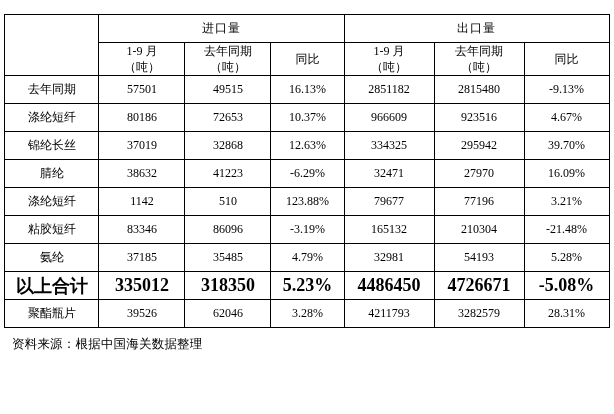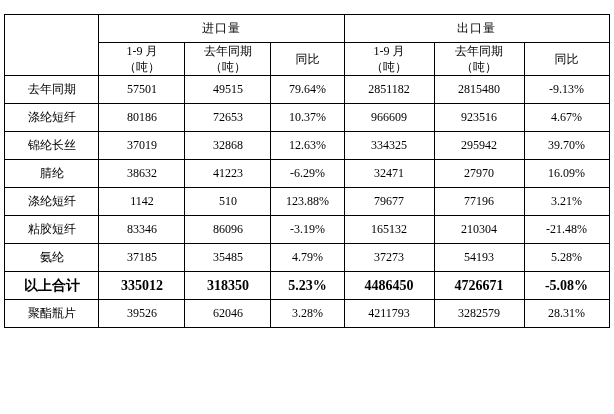--- a/index.html
+++ b/index.html
@@ -67,21 +67,21 @@
   .rowlabel {
     text-align: center;
     font-size: 13px;
     padding-left: 2px;
   }
   .cellnum {
     font-size: 12.5px;
   }
   tr.total td {
     font-weight: bold;
-    font-size: 14px;
+    font-size: 18px;
   }
   .source {
     margin: 6px 0 0 8px;
     font-size: 12.5px;
     font-family: "Liberation Serif", serif;
     letter-spacing: 0.2px;
   }
 </style>
 </head>
 <body>
@@ -128,21 +128,21 @@
           <span class="l1">同比</span>
           <span class="l2"></span>
         </th>
       </tr>
     </thead>
     <tbody>
         <tr>
           <td class="rowlabel">去年同期</td>
           <td class="cellnum">57501</td>
           <td class="cellnum">49515</td>
-          <td class="cellnum">79.64%</td>
+          <td class="cellnum">16.13%</td>
           <td class="cellnum">2851182</td>
           <td class="cellnum">2815480</td>
           <td class="cellnum">-9.13%</td>
         </tr>
         <tr>
           <td class="rowlabel">涤纶短纤</td>
           <td class="cellnum">80186</td>
           <td class="cellnum">72653</td>
           <td class="cellnum">10.37%</td>
           <td class="cellnum">966609</td>
@@ -183,21 +183,21 @@
           <td class="cellnum">-3.19%</td>
           <td class="cellnum">165132</td>
           <td class="cellnum">210304</td>
           <td class="cellnum">-21.48%</td>
         </tr>
         <tr>
           <td class="rowlabel">氨纶</td>
           <td class="cellnum">37185</td>
           <td class="cellnum">35485</td>
           <td class="cellnum">4.79%</td>
-          <td class="cellnum">37273</td>
+          <td class="cellnum">32981</td>
           <td class="cellnum">54193</td>
           <td class="cellnum">5.28%</td>
         </tr>
         <tr class="total">
           <td class="rowlabel">以上合计</td>
           <td class="cellnum">335012</td>
           <td class="cellnum">318350</td>
           <td class="cellnum">5.23%</td>
           <td class="cellnum">4486450</td>
           <td class="cellnum">4726671</td>
@@ -208,13 +208,14 @@
           <td class="cellnum">39526</td>
           <td class="cellnum">62046</td>
           <td class="cellnum">3.28%</td>
           <td class="cellnum">4211793</td>
           <td class="cellnum">3282579</td>
           <td class="cellnum">28.31%</td>
         </tr>
       </tbody>
   </table>
 
+  <div class="source">资料来源：根据中国海关数据整理</div>
 </div>
 
 </body></html>

